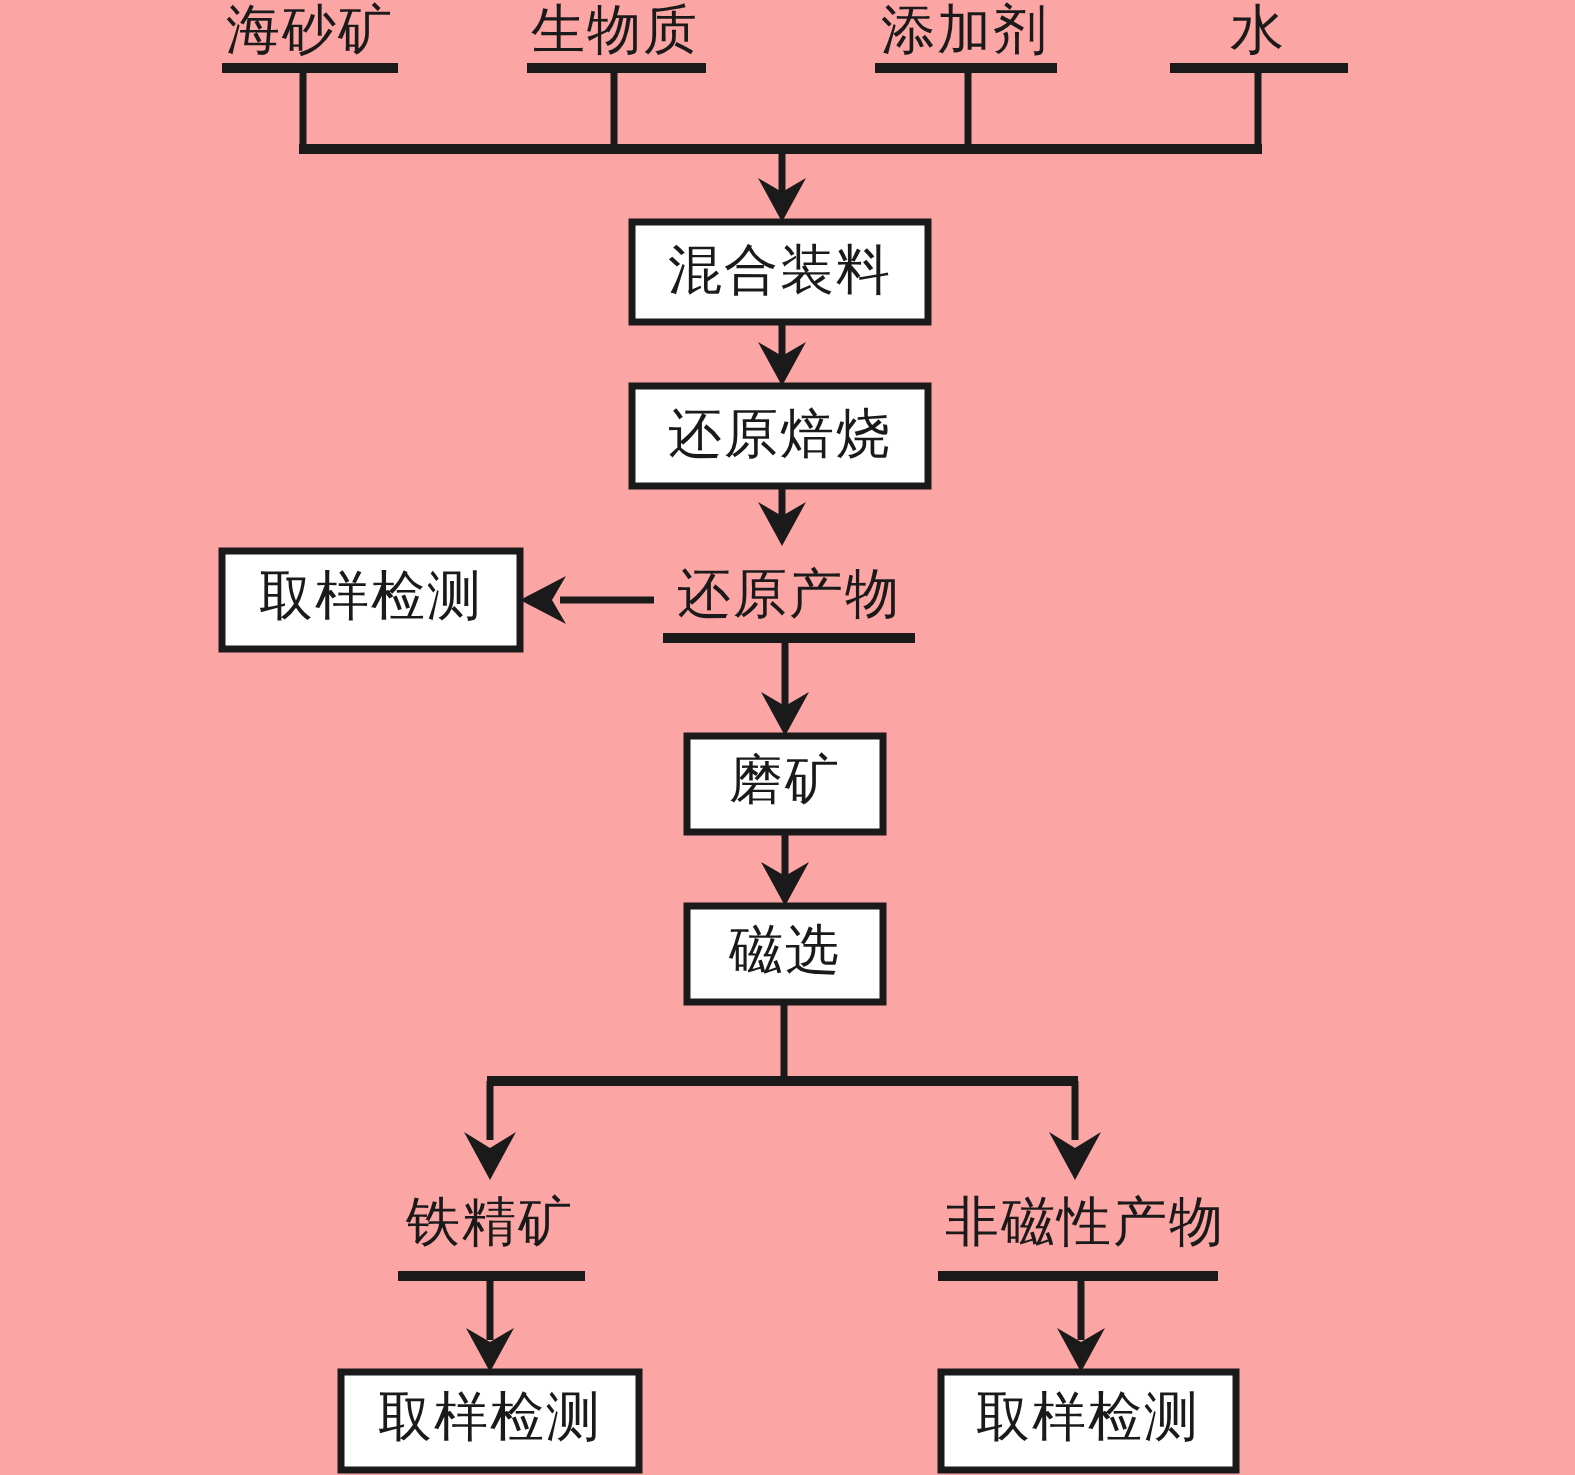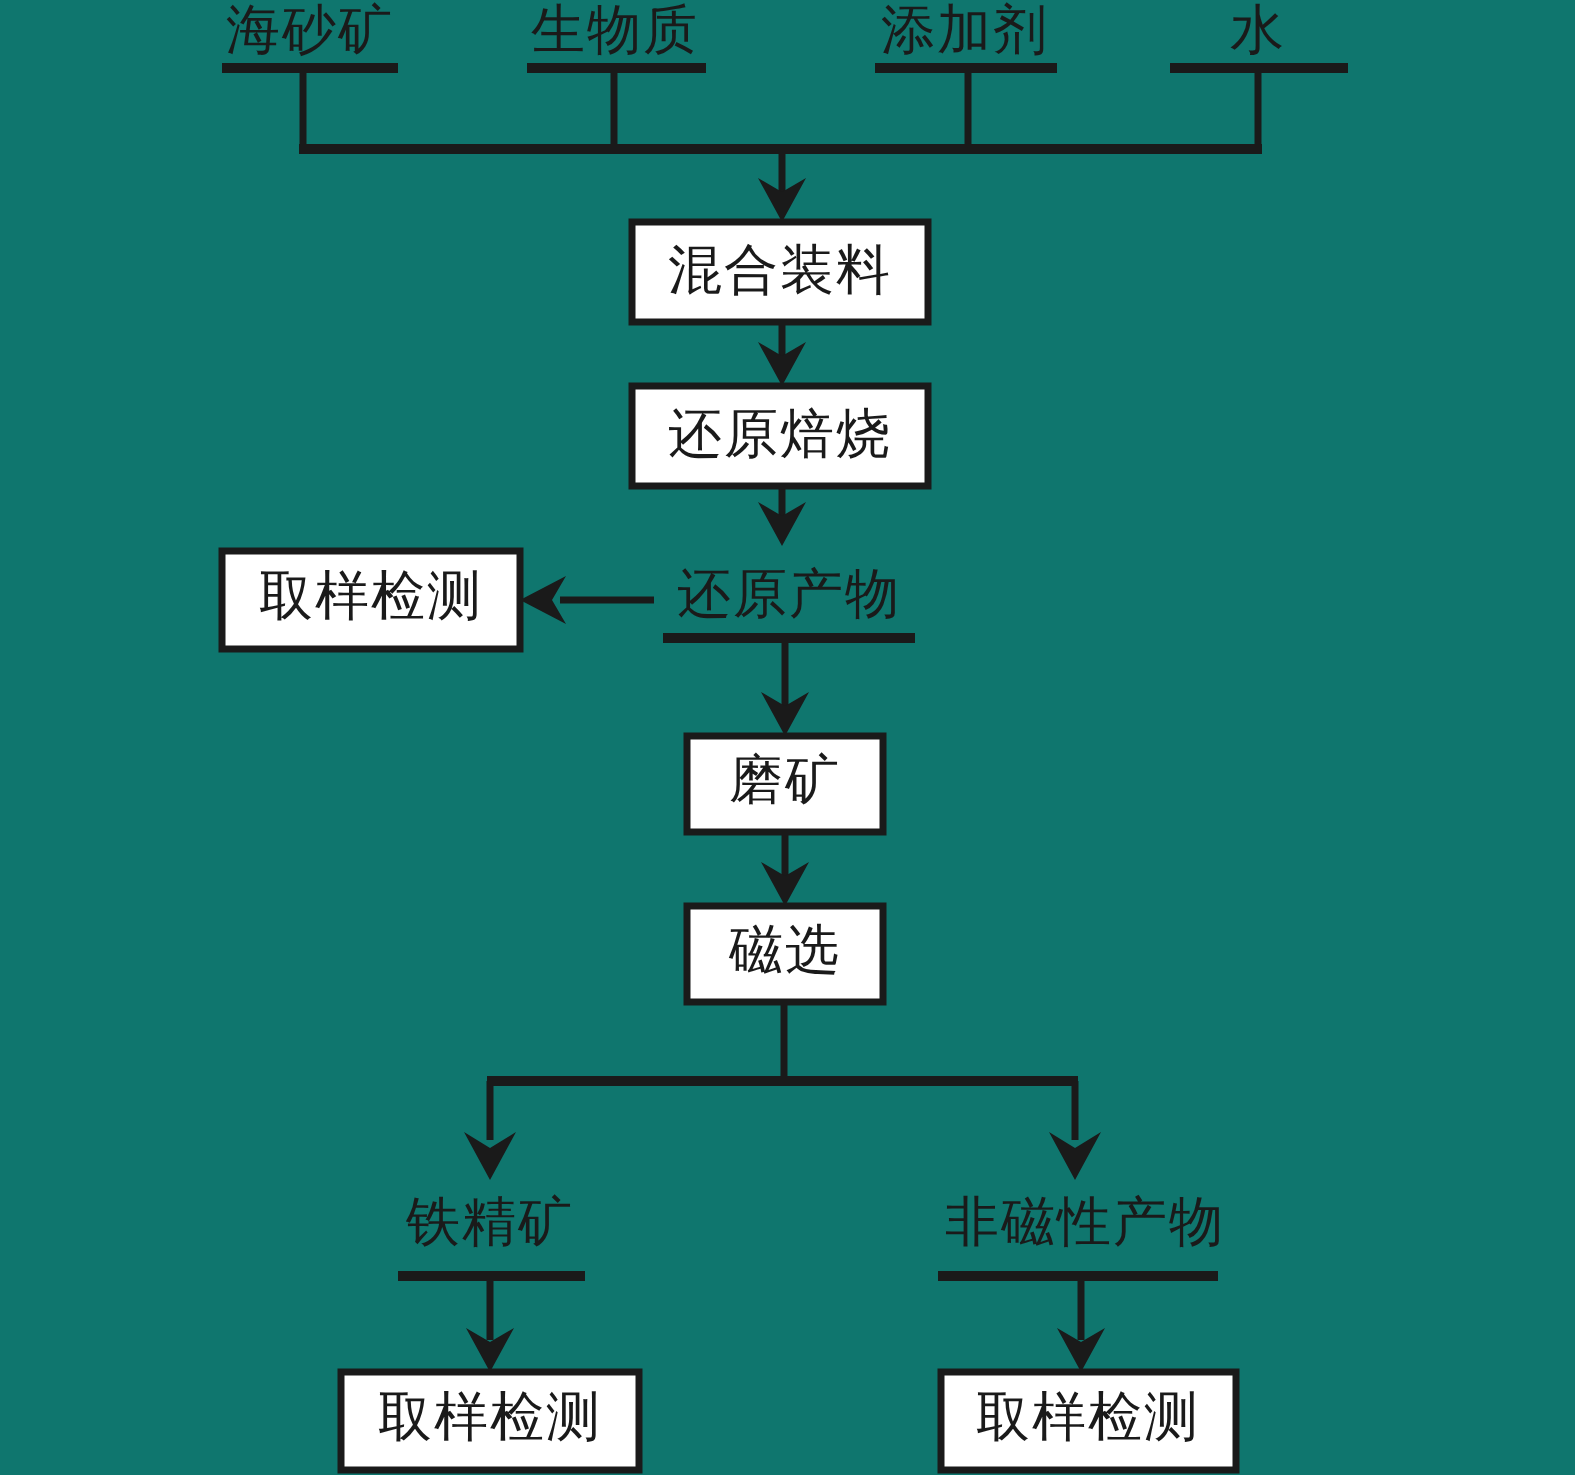--- a/index.html
+++ b/index.html
@@ -7,21 +7,21 @@
     padding: 0;
     background: #ffffff;
   }
   body {
     font-family: "Liberation Serif", "DejaVu Serif", serif;
   }
   #diagram-root {
     position: relative;
     width: 1575px;
     height: 1475px;
-    background: #0f766e;
+    background: #fca5a5;
     overflow: hidden;
   }
   svg.flow {
     position: absolute;
     top: 0;
     left: 0;
     width: 1575px;
     height: 1475px;
   }
   .node-label {

